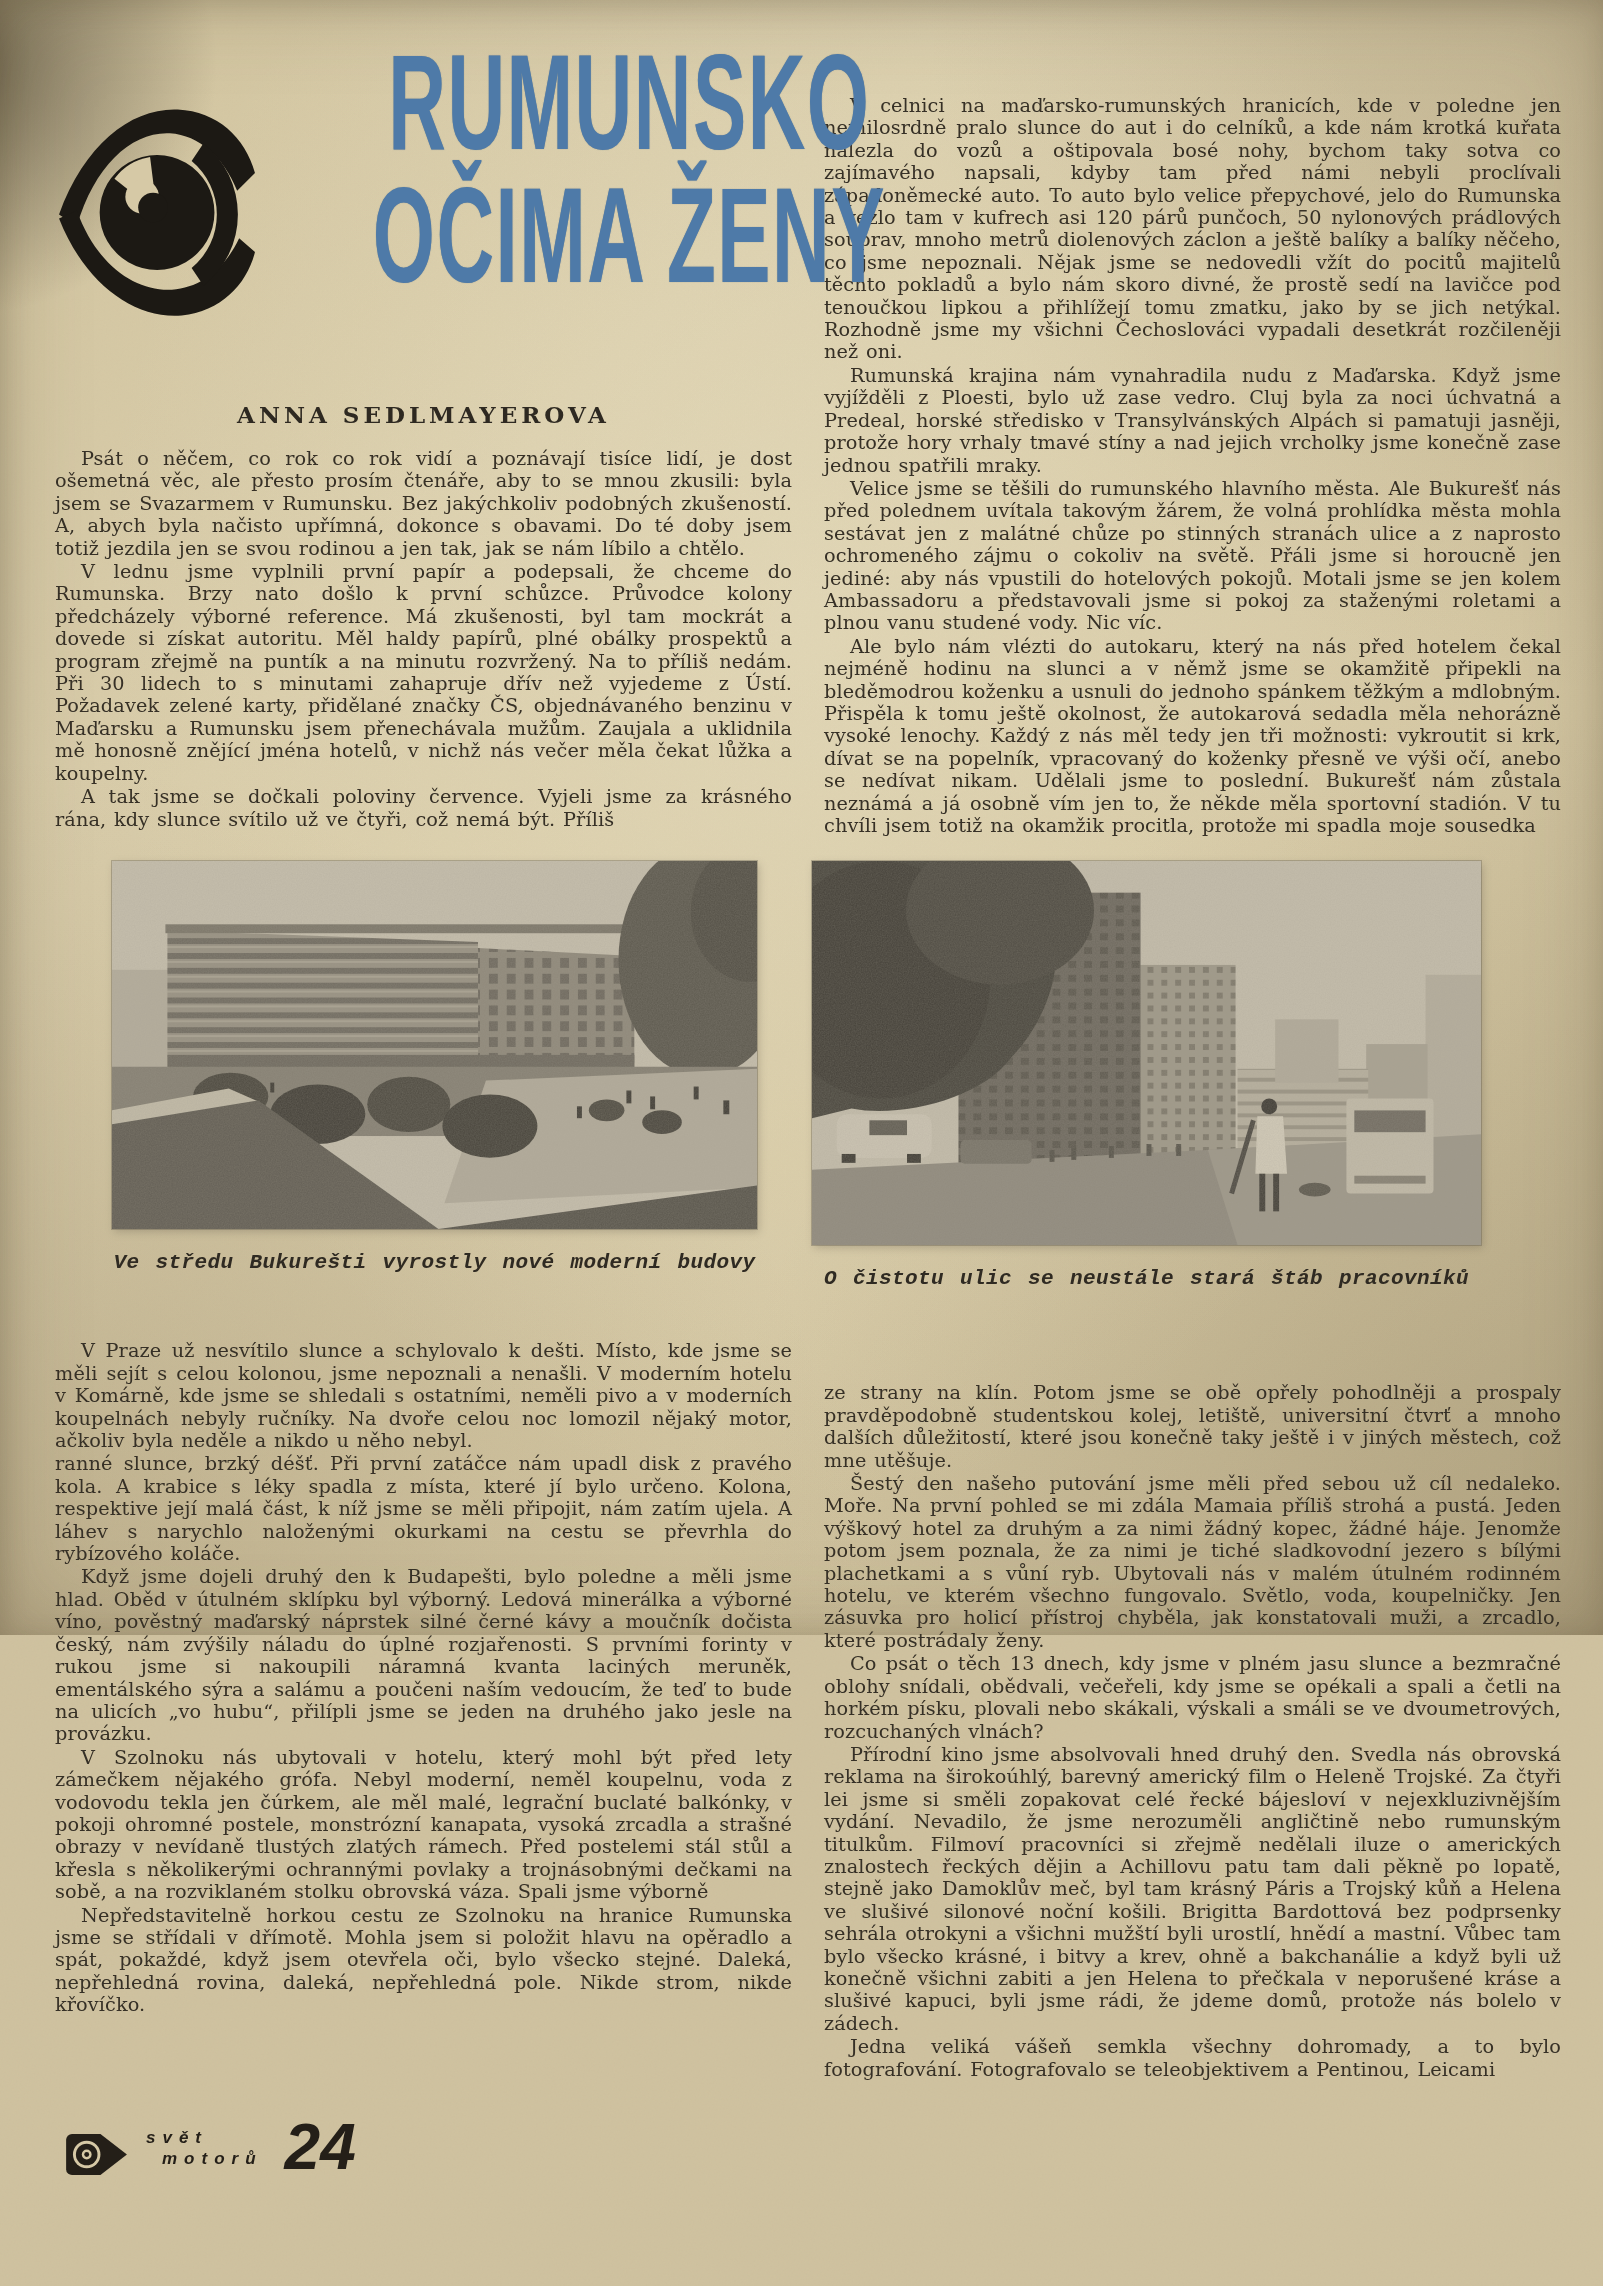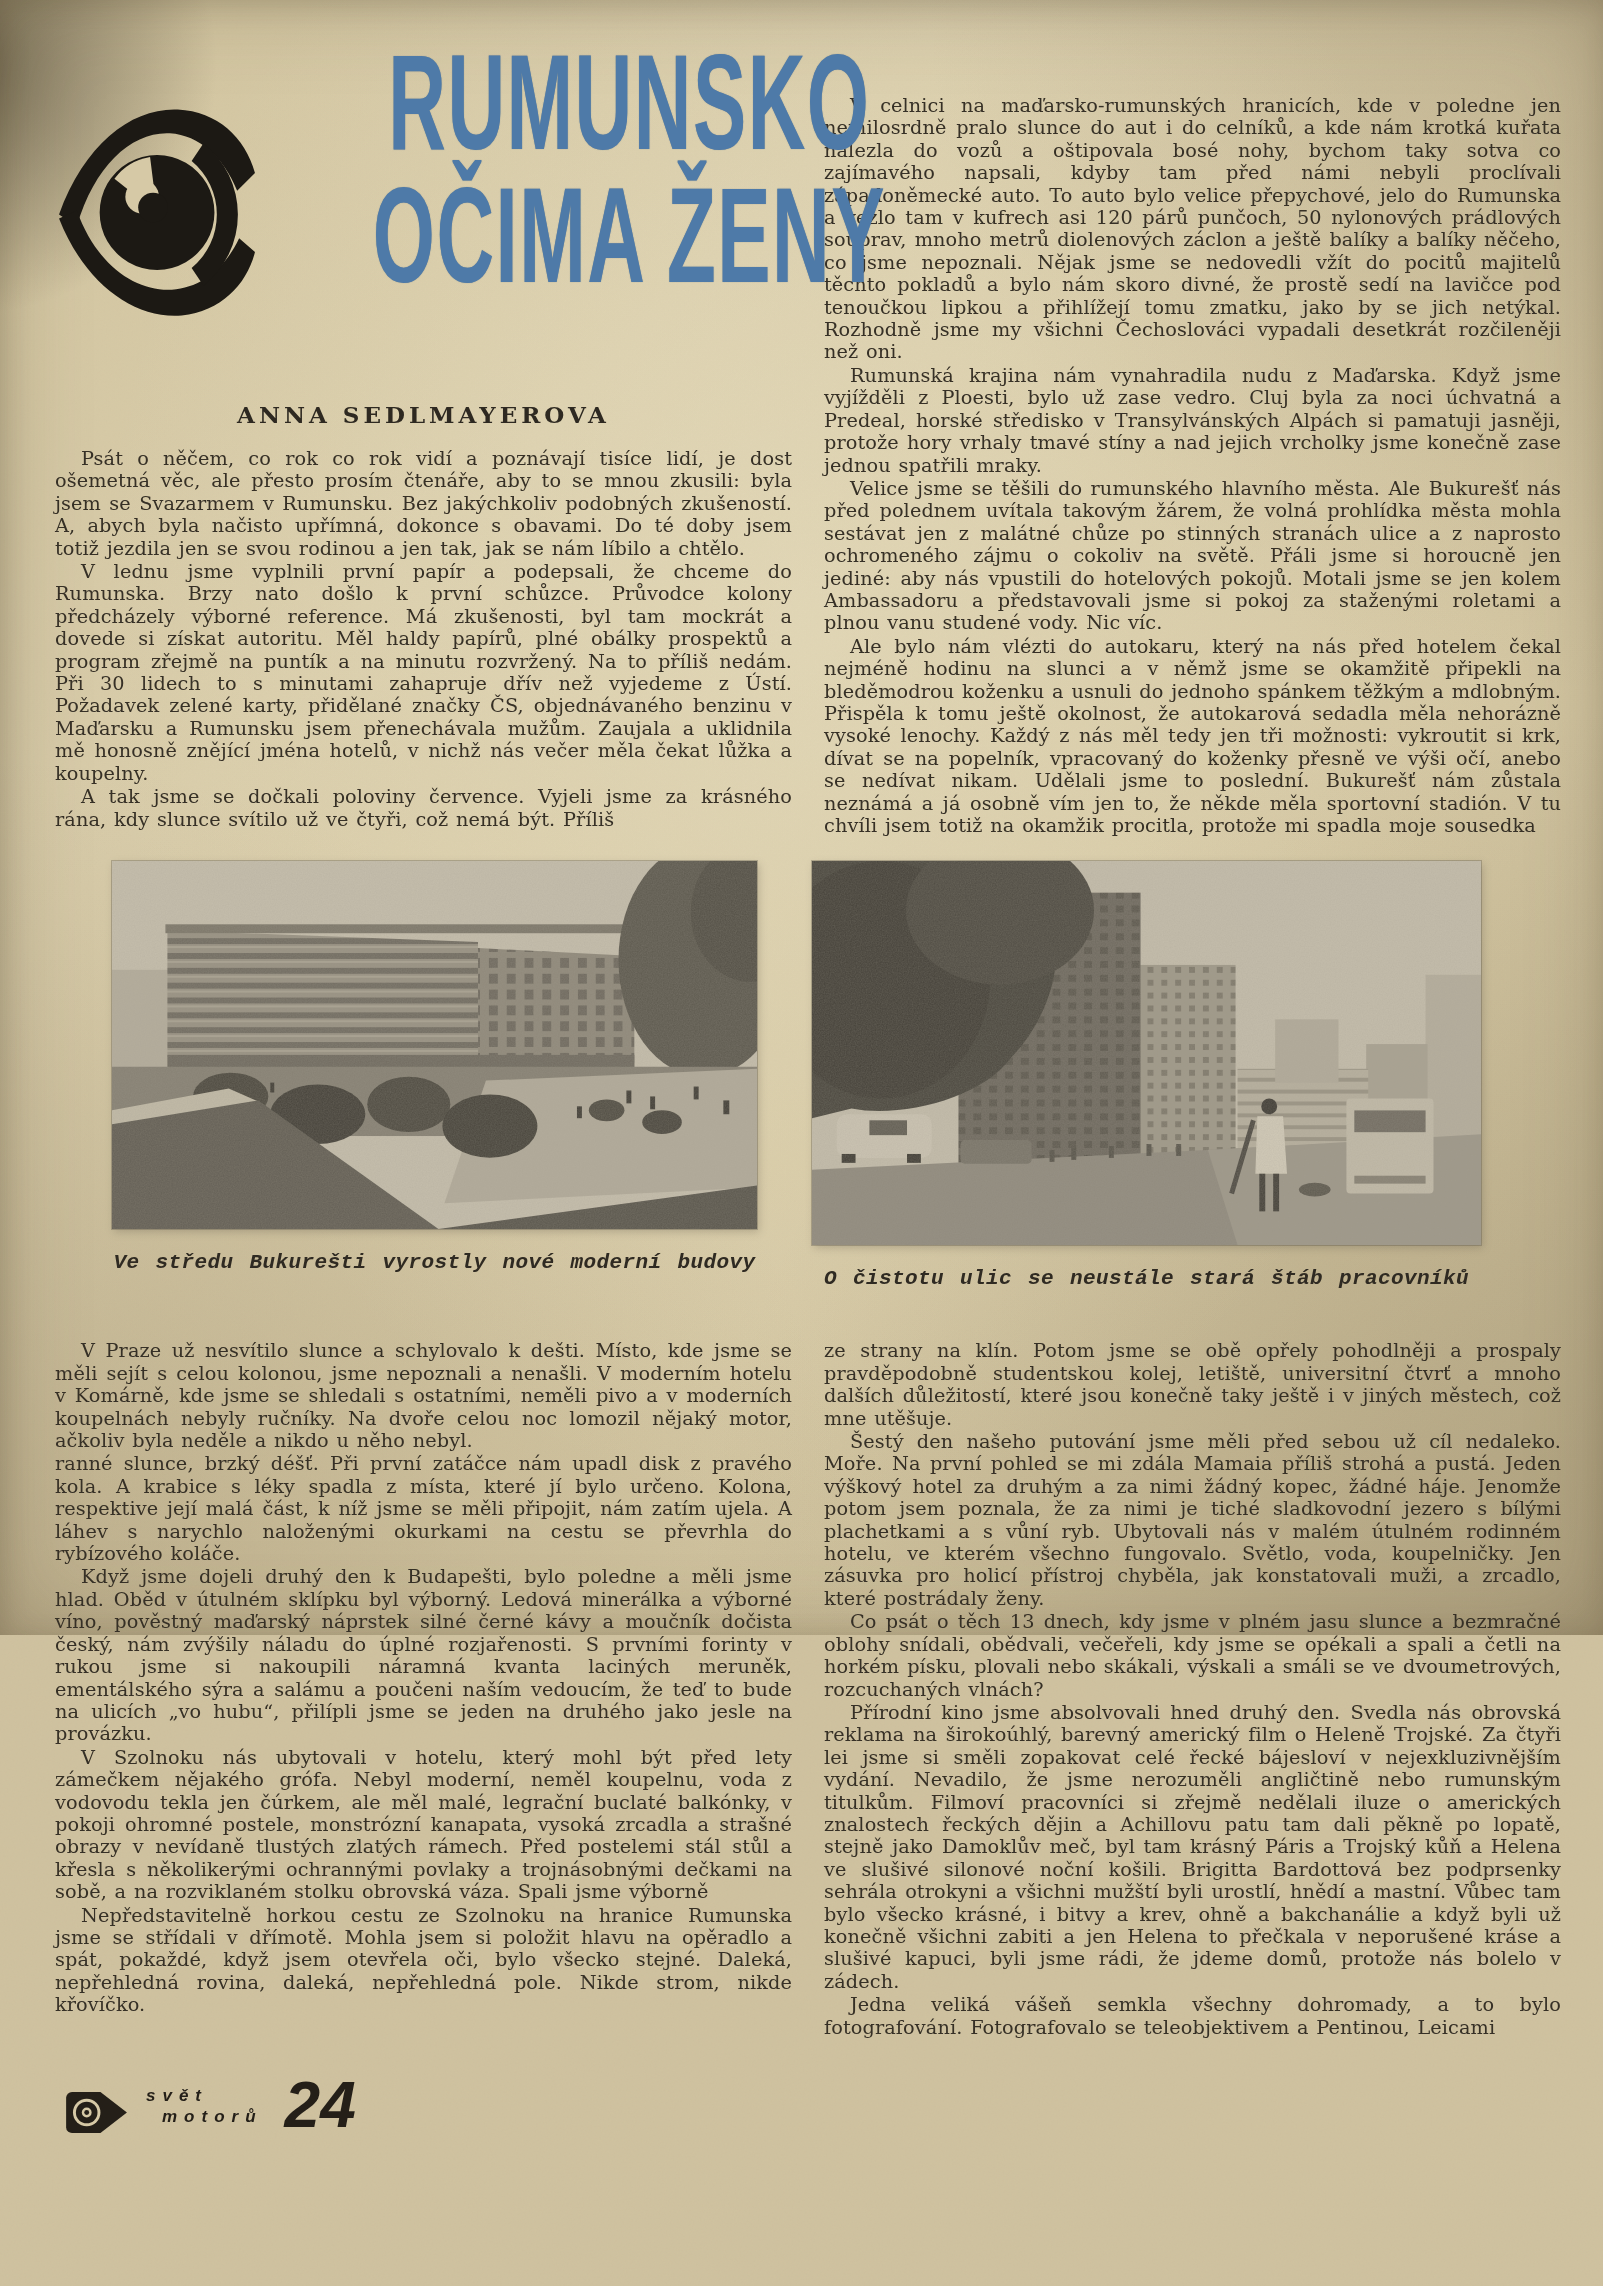--- a/index.html
+++ b/index.html
@@ -299,21 +299,21 @@
 
     <div class="bottom-cols">
       <div class="col bodytext">
         <p>V Praze už nesvítilo slunce a schylovalo k dešti. Místo, kde jsme se měli sejít s celou kolonou, jsme nepoznali a nenašli. V moderním hotelu v Komárně, kde jsme se shledali s ostatními, neměli pivo a v moderních koupelnách nebyly ručníky. Na dvoře celou noc lomozil nějaký motor, ačkoliv byla neděle a nikdo u něho nebyl.</p>
         <p style="text-indent:0;">ranné slunce, brzký déšť. Při první zatáčce nám upadl disk z pravého kola. A krabice s léky spadla z místa, které jí bylo určeno. Kolona, respektive její malá část, k níž jsme se měli připojit, nám zatím ujela. A láhev s narychlo naloženými okurkami na cestu se převrhla do rybízového koláče.</p>
         <p>Když jsme dojeli druhý den k Budapešti, bylo poledne a měli jsme hlad. Oběd v útulném sklípku byl výborný. Ledová minerálka a výborné víno, pověstný maďarský náprstek silné černé kávy a moučník dočista český, nám zvýšily náladu do úplné rozjařenosti. S prvními forinty v rukou jsme si nakoupili náramná kvanta laciných meruněk, ementálského sýra a salámu a poučeni naším vedoucím, že teď to bude na ulicích „vo hubu“, přilípli jsme se jeden na druhého jako jesle na provázku.</p>
         <p>V Szolnoku nás ubytovali v hotelu, který mohl být před lety zámečkem nějakého grófa. Nebyl moderní, neměl koupelnu, voda z vodovodu tekla jen čúrkem, ale měl malé, legrační buclaté balkónky, v pokoji ohromné postele, monstrózní kanapata, vysoká zrcadla a strašné obrazy v nevídaně tlustých zlatých rámech. Před postelemi stál stůl a křesla s několikerými ochrannými povlaky a trojnásobnými dečkami na sobě, a na rozviklaném stolku obrovská váza. Spali jsme výborně</p>
         <p>Nepředstavitelně horkou cestu ze Szolnoku na hranice Rumunska jsme se střídali v dřímotě. Mohla jsem si položit hlavu na opěradlo a spát, pokaždé, když jsem otevřela oči, bylo všecko stejné. Daleká, nepřehledná rovina, daleká, nepřehledná pole. Nikde strom, nikde křovíčko.</p>
       </div>
       <div class="col bodytext">
-        <p style="text-indent:0;">ze strany na klín. Potom jsme se obě opřely pohodlněji a prospaly pravděpodobně studentskou kolej, letiště, universitní čtvrť a mnoho dalších důležitostí, které jsou konečně taky ještě i v jiných městech, což mne utěšuje.</p>
+        <p style="text-indent:0;margin-top:42px;">ze strany na klín. Potom jsme se obě opřely pohodlněji a prospaly pravděpodobně studentskou kolej, letiště, universitní čtvrť a mnoho dalších důležitostí, které jsou konečně taky ještě i v jiných městech, což mne utěšuje.</p>
         <p>Šestý den našeho putování jsme měli před sebou už cíl nedaleko. Moře. Na první pohled se mi zdála Mamaia příliš strohá a pustá. Jeden výškový hotel za druhým a za nimi žádný kopec, žádné háje. Jenomže potom jsem poznala, že za nimi je tiché sladkovodní jezero s bílými plachetkami a s vůní ryb. Ubytovali nás v malém útulném rodinném hotelu, ve kterém všechno fungovalo. Světlo, voda, koupelničky. Jen zásuvka pro holicí přístroj chyběla, jak konstatovali muži, a zrcadlo, které postrádaly ženy.</p>
         <p>Co psát o těch 13 dnech, kdy jsme v plném jasu slunce a bezmračné oblohy snídali, obědvali, večeřeli, kdy jsme se opékali a spali a četli na horkém písku, plovali nebo skákali, výskali a smáli se ve dvoumetrových, rozcuchaných vlnách?</p>
         <p>Přírodní kino jsme absolvovali hned druhý den. Svedla nás obrovská reklama na širokoúhlý, barevný americký film o Heleně Trojské. Za čtyři lei jsme si směli zopakovat celé řecké bájesloví v nejexkluzivnějším vydání. Nevadilo, že jsme nerozuměli angličtině nebo rumunským titulkům. Filmoví pracovníci si zřejmě nedělali iluze o amerických znalostech řeckých dějin a Achillovu patu tam dali pěkně po lopatě, stejně jako Damoklův meč, byl tam krásný Páris a Trojský kůň a Helena ve slušivé silonové noční košili. Brigitta Bardottová bez podprsenky sehrála otrokyni a všichni mužští byli urostlí, hnědí a mastní. Vůbec tam bylo všecko krásné, i bitvy a krev, ohně a bakchanálie a když byli už konečně všichni zabiti a jen Helena to přečkala v neporušené kráse a slušivé kapuci, byli jsme rádi, že jdeme domů, protože nás bolelo v zádech.</p>
         <p>Jedna veliká vášeň semkla všechny dohromady, a to bylo fotografování. Fotografovalo se teleobjektivem a Pentinou, Leicami</p>
       </div>
     </div>
 
     <div class="footer">
       <span class="sm-logo">
         <svg width="65" height="51" viewBox="0 0 66 52">

